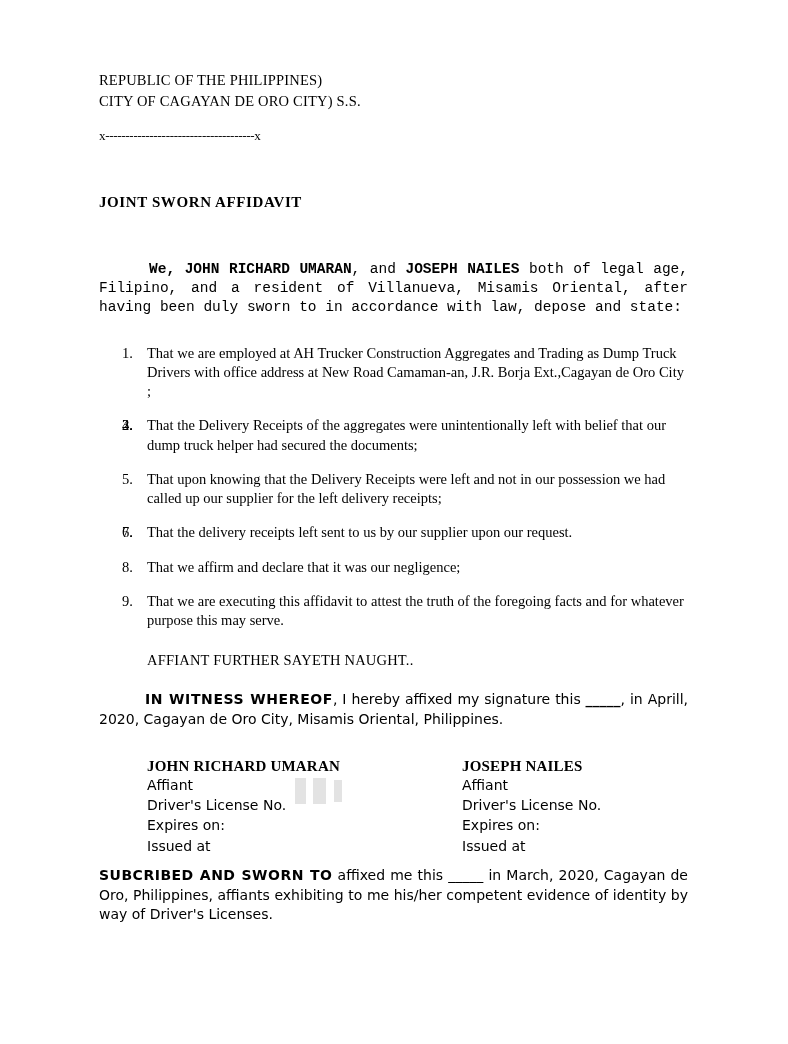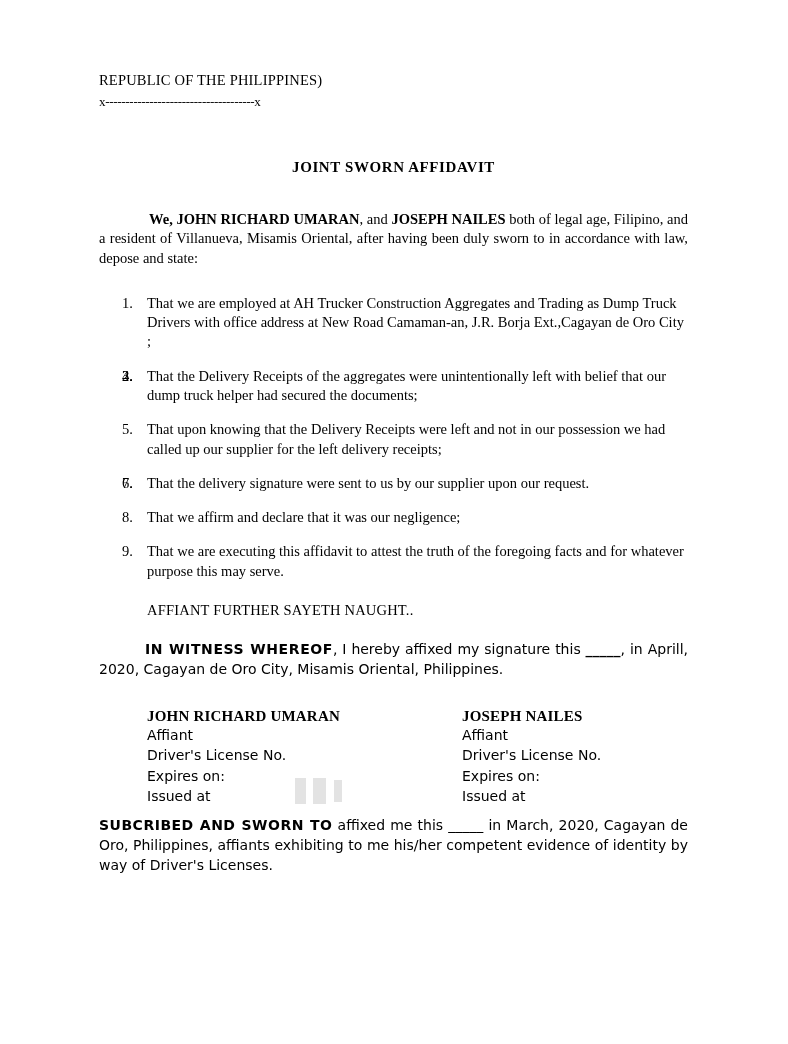--- a/index.html
+++ b/index.html
@@ -40,37 +40,37 @@
     line-height: 1.42;
     letter-spacing: 0.2px;
     white-space: pre;
   }
   .rule-line {
     font-family: "Liberation Serif", "DejaVu Serif", serif;
     font-size: 13px;
     line-height: 1.5;
     letter-spacing: -0.3px;
     white-space: pre;
-    margin-top: 1px;
+    margin-top: 15px;
   }
 
   .title {
-    text-align: center;
     font-family: "Liberation Serif", "DejaVu Serif", serif;
     font-weight: bold;
     font-size: 15px;
     letter-spacing: 0.6px;
     margin-top: 48px;
   }
 
   .intro {
-    margin-top: 34px;
+    margin-top: 49px;
     text-align: justify;
     text-justify: inter-word;
     text-indent: 50px;
+    font-family: Liberation Mono, monospace;
   }
   .intro b { font-weight: bold; }
 
   ol.items {
     margin: 26px 0 0 0;
     padding: 0;
     list-style: none;
   }
   ol.items li {
     position: relative;
@@ -146,35 +146,36 @@
 <div class="page">
 
   <div class="artifact" style="left:295px; top:778px; width:11px; height:26px;"></div>
   <div class="artifact" style="left:313px; top:778px; width:13px; height:26px;"></div>
   <div class="artifact" style="left:334px; top:780px; width:8px; height:22px;"></div>
 
   <div class="doc">
 
     <div>
       <div class="venue-line">REPUBLIC OF THE PHILIPPINES)</div>
+      <div class="venue-line">CITY OF CAGAYAN DE ORO CITY) S.S.</div>
       <div class="rule-line">x-------------------------------------x</div>
     </div>
 
     <div class="title">JOINT SWORN AFFIDAVIT</div>
 
     <p class="intro serif"><b>We,</b> <b>JOHN RICHARD UMARAN</b><span>, and </span><b>JOSEPH NAILES</b><span> both of legal age, Filipino, and a resident of Villanueva, Misamis Oriental, after having been duly sworn to in accordance with law, depose and state:</span></p>
 
     <ol class="items serif">
       <li><span class="num">1.</span><span>That we are employed at AH Trucker Construction Aggregates and Trading as Dump Truck Drivers with office address at New Road Camaman-an, J.R. Borja Ext.,Cagayan de Oro City ;</span></li>
       <li><span class="num">2.</span></li>
       <li><span class="num">3.</span></li>
       <li><span class="num">4.</span><span>That the Delivery Receipts of the aggregates were unintentionally  left with belief  that our dump truck helper had secured the documents;</span></li>
       <li><span class="num">5.</span><span>That upon knowing that the Delivery Receipts were left and not in our possession we had called up our supplier for the left delivery receipts;</span></li>
       <li><span class="num">6.</span></li>
-      <li><span class="num">7.</span><span>That the delivery signature were sent to us by our supplier upon our request.</span></li>
+      <li><span class="num">7.</span><span>That the delivery receipts left sent to us by our supplier upon our request.</span></li>
       <li><span class="num">8.</span><span>That we affirm and declare that it was our negligence;</span></li>
       <li><span class="num">9.</span><span>That we are executing this affidavit to attest the truth of the foregoing facts and for whatever purpose this may serve.</span></li>
     </ol>
 
     <div class="sayeth serif">AFFIANT FURTHER SAYETH NAUGHT..</div>
 
     <p class="witness sans"><b>IN WITNESS WHEREOF</b><span>, I hereby affixed my signature this </span><span class="blank-b">_____</span><span>, in Aprill, 2020, Cagayan de Oro City, Misamis Oriental, Philippines.</span></p>
 
     <div class="sig-block">
       <div class="sig-col left">

